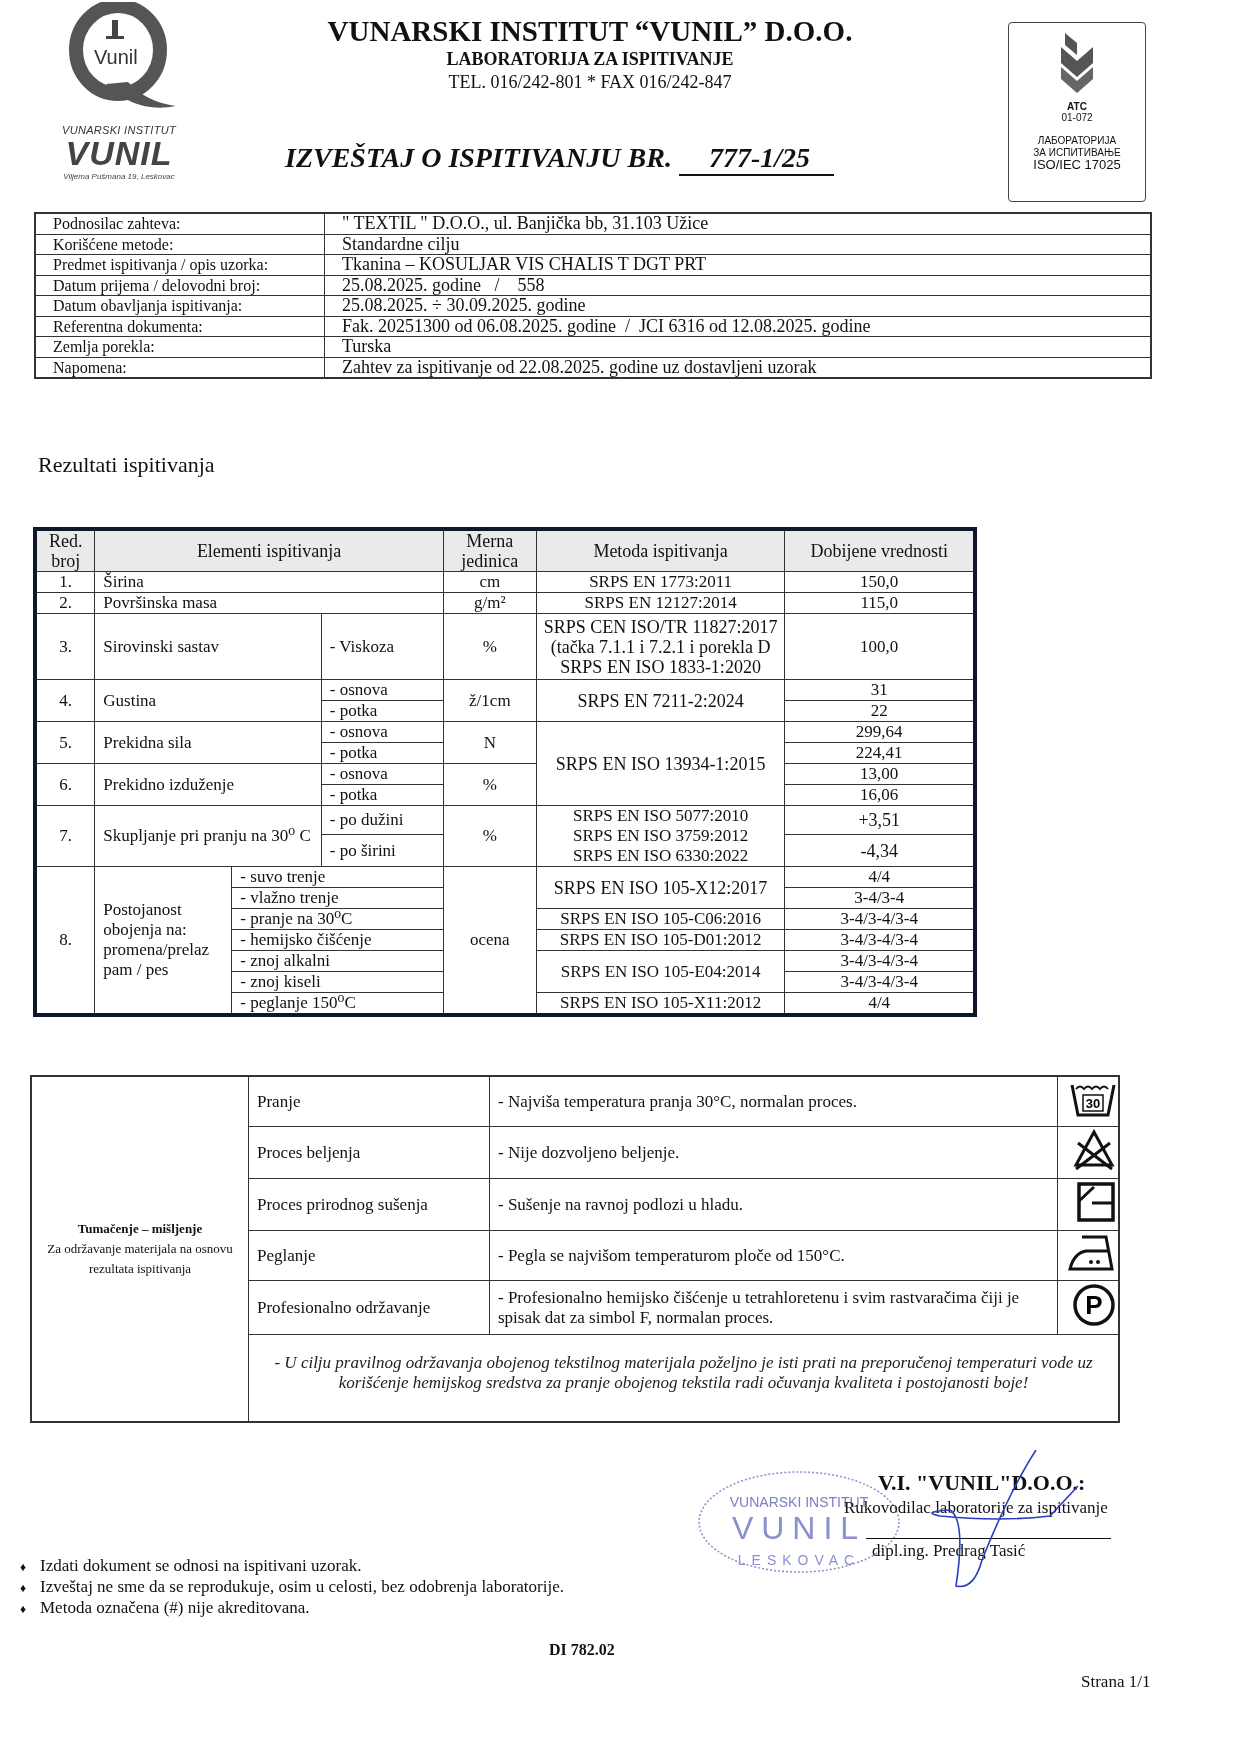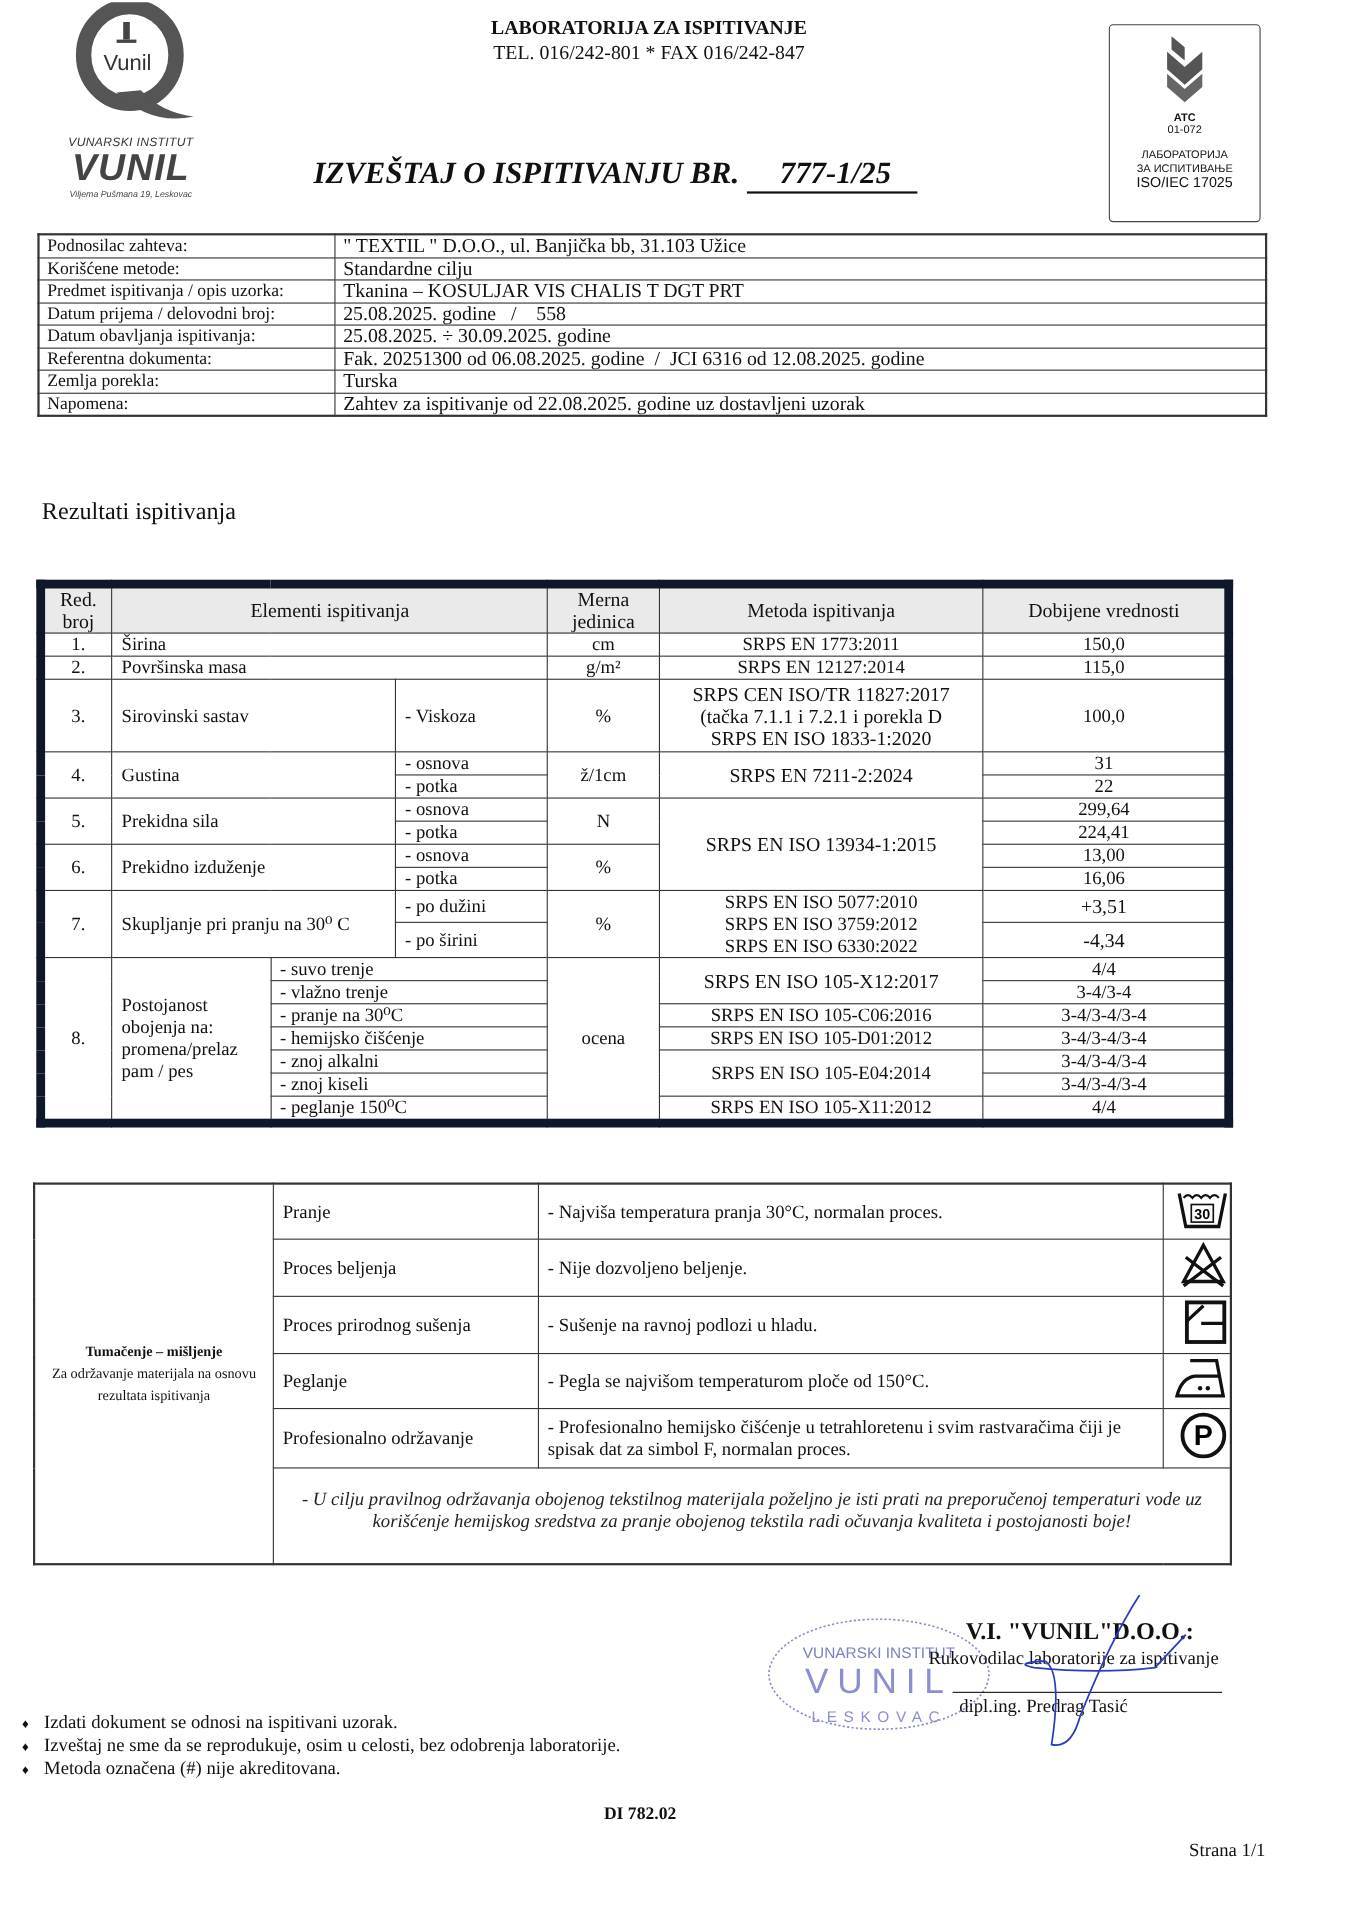--- a/index.html
+++ b/index.html
@@ -30,28 +30,28 @@
   .badge { left:1008px; top:22px; width:136px; height:178px; border:1px solid #444; border-radius:4px;
            text-align:center; font-family:"Liberation Sans", sans-serif; }
   .badge svg { margin-top:10px; }
   .badge .atc { font-weight:bold; font-size:10px; margin-top:2px; }
   .badge .code { font-size:10px; }
   .badge .lab { font-size:10px; margin-top:12px; line-height:12px; }
 
   
   table { border-collapse:collapse; }
   .info { left:34px; top:212px; width:1118px; border:2px solid #333; }
-  .info td { border:1px solid #333; font-size:17px; line-height:19px; padding:0 7px; height:19.5px; }
+  .info td { border:1px solid #333; font-size:17px; line-height:19px; padding:0 17px; height:19.5px; }
   .info td.k { width:254px; font-size:16px; }
   .info td.v { font-size:18px; }
 
   .res-title { left:38px; top:452px; font-size:22px; }
 
   
-  .res { left:33px; top:527px; width:1088px; border:8px solid #0f172a; }
+  .res { left:33px; top:527px; width:944px; border:4px solid #0f172a; }
   .res td, .res th { border:1px solid #333; font-size:17px; line-height:20px; padding:0 4px; text-align:center; font-weight:normal; }
   .res th { background:#eaeaea; font-size:18px; }
   .res td.l { text-align:left; padding-left:8px; }
   .res td.big { font-size:18px; }
 
   
   .care { left:30px; top:1075px; width:1090px; border:2px solid #333; }
   .care td { border:1px solid #333; font-size:17px; line-height:20px; padding:4px 8px; }
   .care td.left { width:200px; text-align:center; font-size:13px; }
   .care td.name { width:224px; }
@@ -82,20 +82,21 @@
     <text x="28" y="62" font-family="Liberation Sans, sans-serif" font-size="20" fill="#333">Vunil</text>
     <rect x="46" y="18" width="6" height="16" fill="#444"></rect>
     <rect x="40" y="34" width="18" height="3" fill="#444"></rect>
   </svg>
   <div class="sub1">VUNARSKI INSTITUT</div>
   <div class="sub2">VUNIL</div>
   <div class="sub3">Viljema Pušmana 19, Leskovac</div>
 </div>
 
 <div class="abs hdr">
+  <div class="t1">VUNARSKI INSTITUT “VUNIL” D.O.O.</div>
   <div class="t2">LABORATORIJA ZA ISPITIVANJE</div>
   <div class="t4">TEL. 016/242-801 * FAX  016/242-847</div>
 </div>
 
 <div class="abs report">
   <span>IZVEŠTAJ O ISPITIVANJU BR.</span>
   <span class="no">777-1/25</span>
 </div>
 
 <div class="abs badge">

